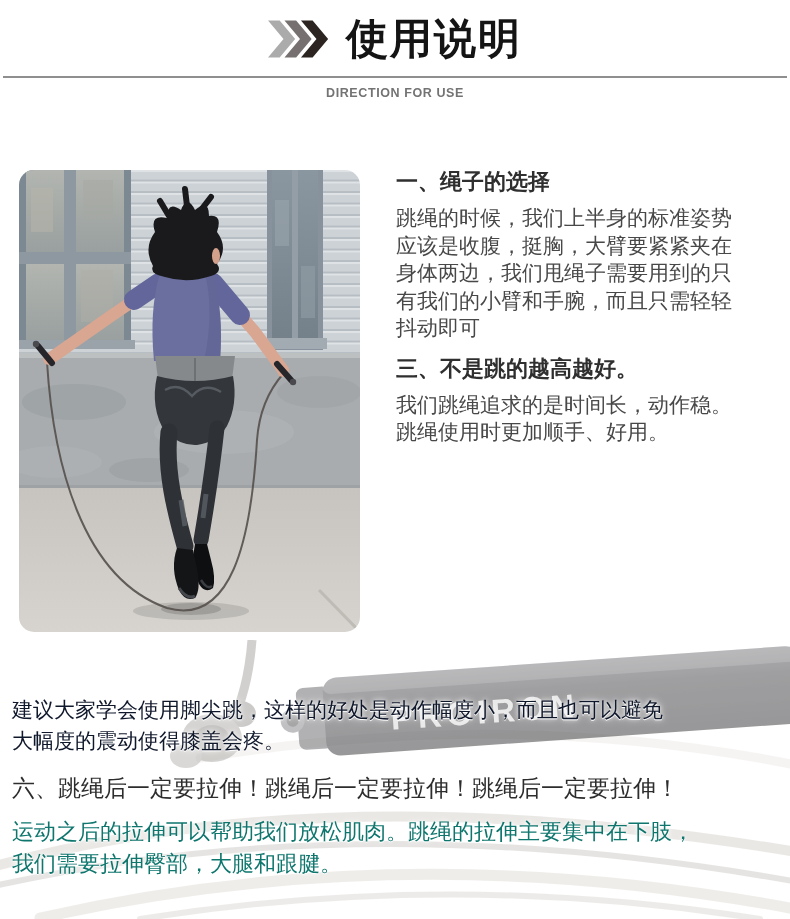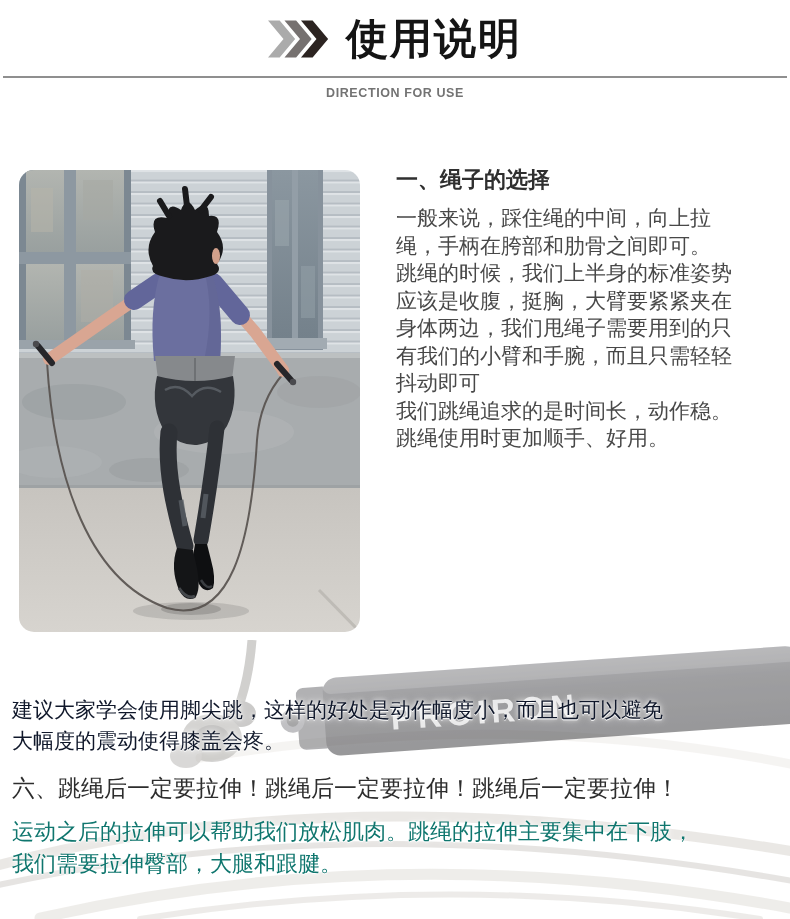--- a/index.html
+++ b/index.html
@@ -10,21 +10,21 @@
   
   .title-row{position:absolute;top:16px;left:0;width:100%;display:flex;align-items:center;justify-content:center;gap:14px;z-index:3;}
   .page-title{font-size:42px;font-weight:900;color:#141414;letter-spacing:2px;line-height:1.1;}
   .hdr-line{position:absolute;top:76px;left:3px;width:784px;border-top:2px solid #8f8f8f;z-index:3;}
   .hdr-sub{position:absolute;top:86px;left:0;width:100%;text-align:center;font-size:12.5px;font-weight:700;letter-spacing:.6px;color:#737373;z-index:3;}
   
   .photo{position:absolute;left:19px;top:170px;width:341px;height:462px;border-radius:15px;overflow:hidden;z-index:2;}
   .photo svg{display:block;}
   
   .col{position:absolute;left:396px;top:158px;width:372px;z-index:2;}
-  .col h3{margin:12px 0 7px 0;font-size:22px;line-height:30px;font-weight:700;color:#2f2f2f;font-family:Liberation Mono, monospace;}
+  .col h3{margin:12px 0 7px 0;font-size:22px;line-height:30px;font-weight:700;color:#2f2f2f;}
   .col h3:first-child{margin-top:9px;}
   .col p{margin:0;font-size:21px;line-height:27.5px;color:#484848;white-space:pre-line;}
   .col p:empty{display:none;}
   .glow, .col h3.glow{text-shadow:0 0 4px rgba(255,255,255,.95),0 0 8px rgba(255,255,255,.9),0 1px 0 #fff;}
   
   .tip-body{position:absolute;left:12px;top:674px;width:770px;font-size:21px;line-height:30.5px;color:#0f172a;white-space:pre-line;z-index:2;}
   .stretch-head{position:absolute;left:12px;top:750px;width:770px;font-size:23px;font-weight:400;color:#2d2d2d;z-index:2;}
   .stretch-body{position:absolute;left:12px;top:794px;width:770px;font-size:22px;line-height:31.5px;color:#0f766e;white-space:pre-line;z-index:2;}
   .tip-body,.stretch-head,.stretch-body{text-shadow:0 0 4px rgba(255,255,255,.95),0 0 9px rgba(255,255,255,.9),0 1px 0 #fff;}
   
@@ -193,27 +193,26 @@
         <path d="M 176,374 Q 171,394 180,414 Q 186,424 194,418 Q 197,408 192,390 L 188,374 Z" fill="#0e0f11"></path>
         <path d="M 158,378 Q 151,398 160,420 Q 166,432 176,428 Q 182,420 178,398 L 174,380 Z" fill="#141517"></path>
         <path d="M 160,418 Q 168,430 176,426" stroke="#45484c" stroke-width="3" fill="none"></path>
         <path d="M 182,410 Q 188,420 193,416" stroke="#3a3d41" stroke-width="2.5" fill="none"></path>
       </g>
     </svg>
   </div>
 
   <div class="col">
     <h3>一、绳子的选择</h3>
-    <p>一般来说，踩住绳的中间，向上拉
-绳，手柄在胯部和肋骨之间即可。</p>
     <p>跳绳的时候，我们上半身的标准姿势
 应该是收腹，挺胸，大臂要紧紧夹在
 身体两边，我们甩绳子需要用到的只
 有我们的小臂和手腕，而且只需轻轻
 抖动即可</p>
+    <h3>三、不是跳的越高越好。</h3>
     <p>我们跳绳追求的是时间长，动作稳。</p>
     <p>跳绳使用时更加顺手、好用。</p>
 
   </div>
 
   <p class="tip-body">建议大家学会使用脚尖跳，这样的好处是动作幅度小，而且也可以避免
 大幅度的震动使得膝盖会疼。</p>
   <h3 class="stretch-head">六、跳绳后一定要拉伸！跳绳后一定要拉伸！跳绳后一定要拉伸！</h3>
   <p class="stretch-body">运动之后的拉伸可以帮助我们放松肌肉。跳绳的拉伸主要集中在下肢，
 我们需要拉伸臀部，大腿和跟腱。</p>

